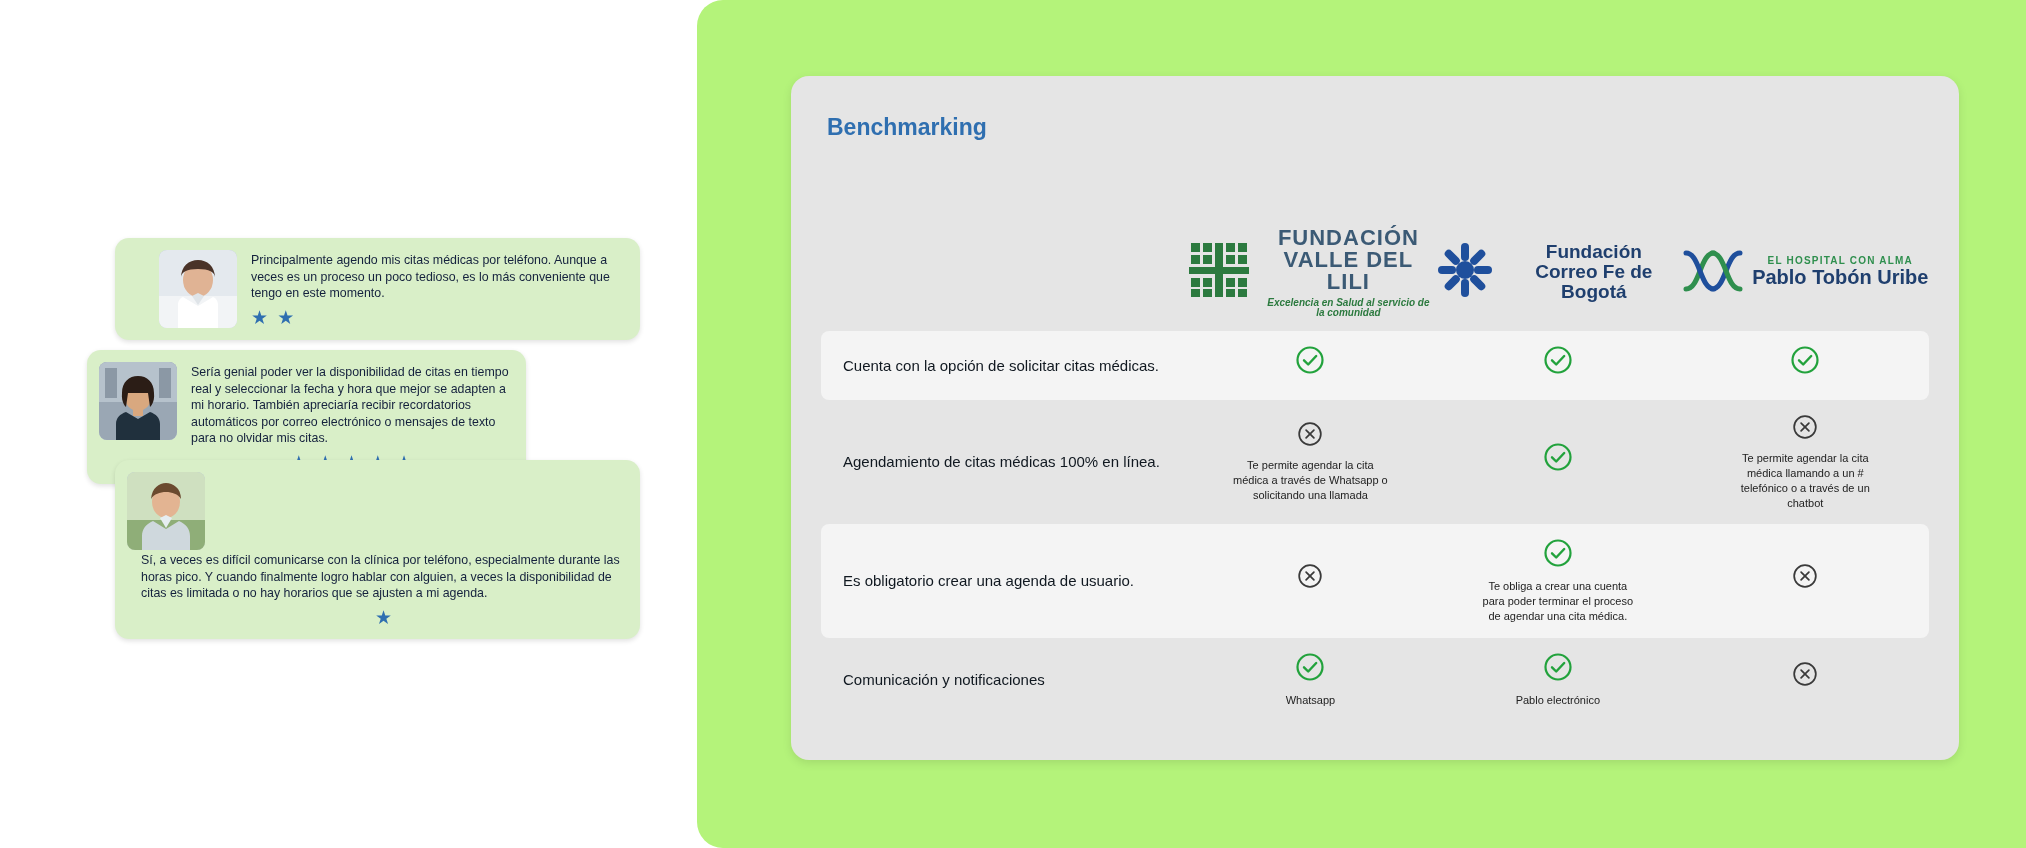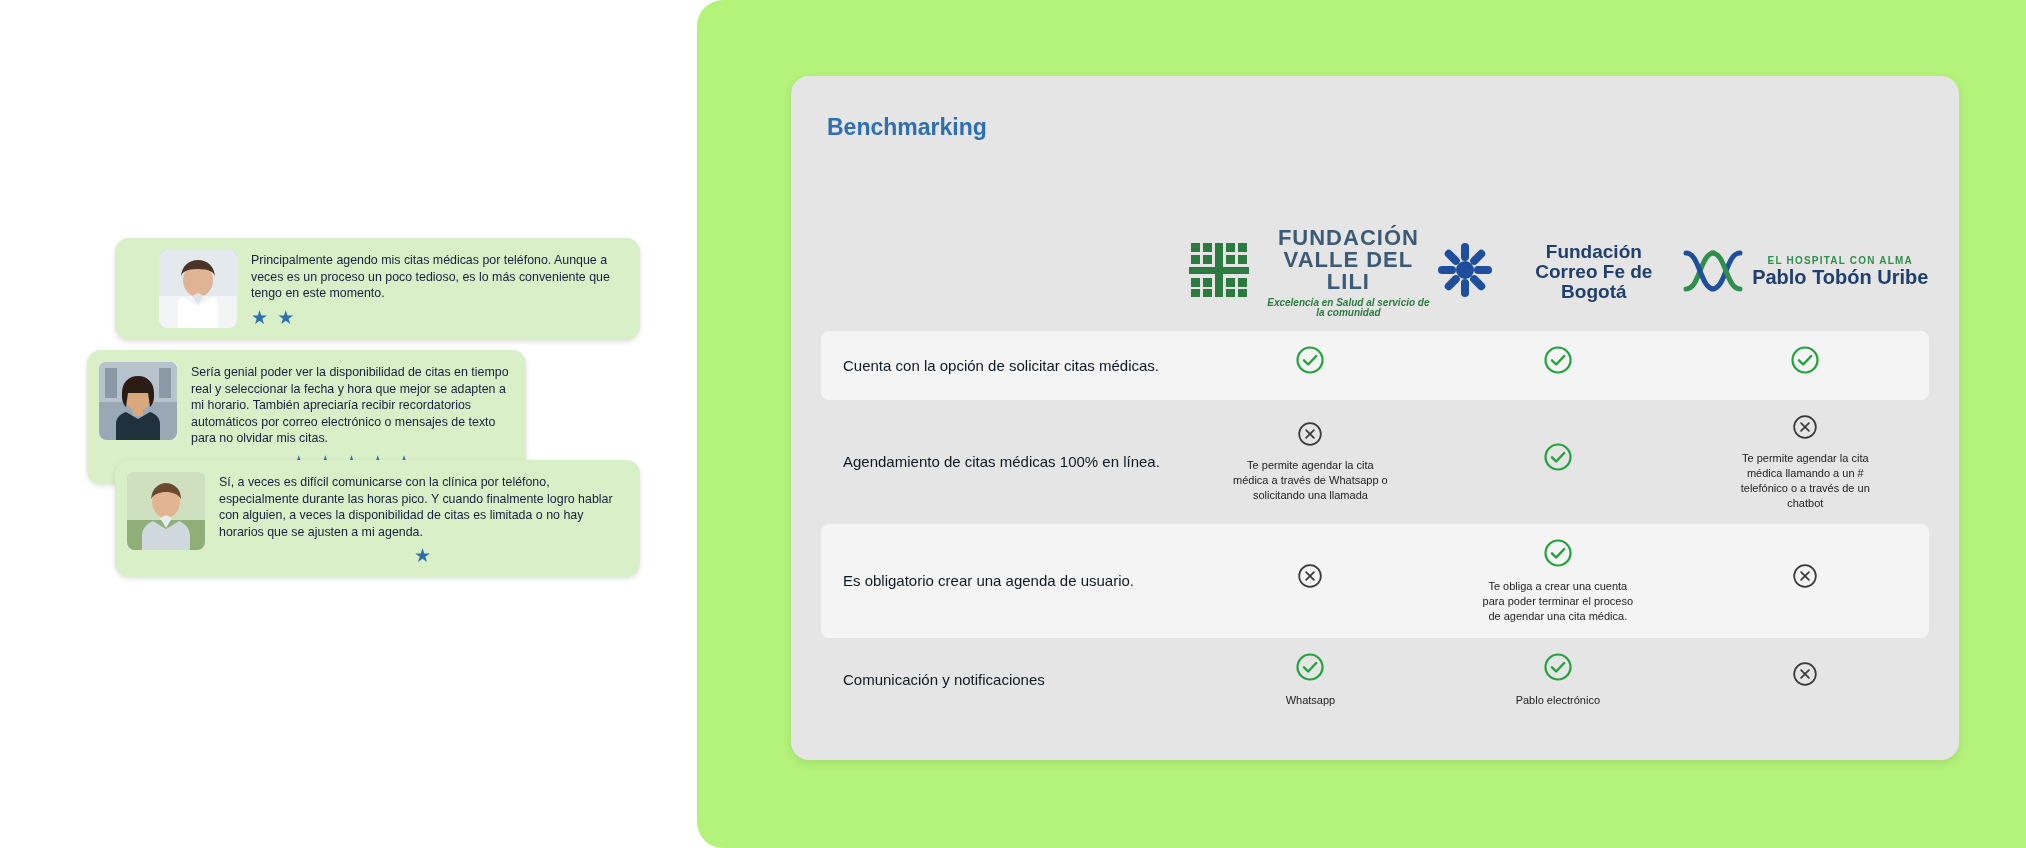--- a/index.html
+++ b/index.html
@@ -28,21 +28,21 @@
     position: absolute;
     background: #d9efc8;
     border-radius: 14px;
     box-shadow: 0 2px 5px rgba(0,0,0,0.12);
     display: flex;
     align-items: flex-start;
     padding: 12px;
   }
   .t1 { left: 0px;  top: 0px;   width: 525px; padding-left: 44px; }
   .t2 { left: -28px; top: 112px; width: 439px; }
-  .t3 { left: 0px;  top: 222px; width: 525px; }
+  .t3 { left: 0px;  top: 222px; width: 525px; flex-direction: column; }
 
   .avatar {
     width: 78px; height: 78px;
     border-radius: 8px;
     flex: 0 0 78px;
     overflow: hidden;
     position: relative;
     background: #b9c7d6;
   }
   .avatar svg { display: block; width: 100%; height: 100%; }

